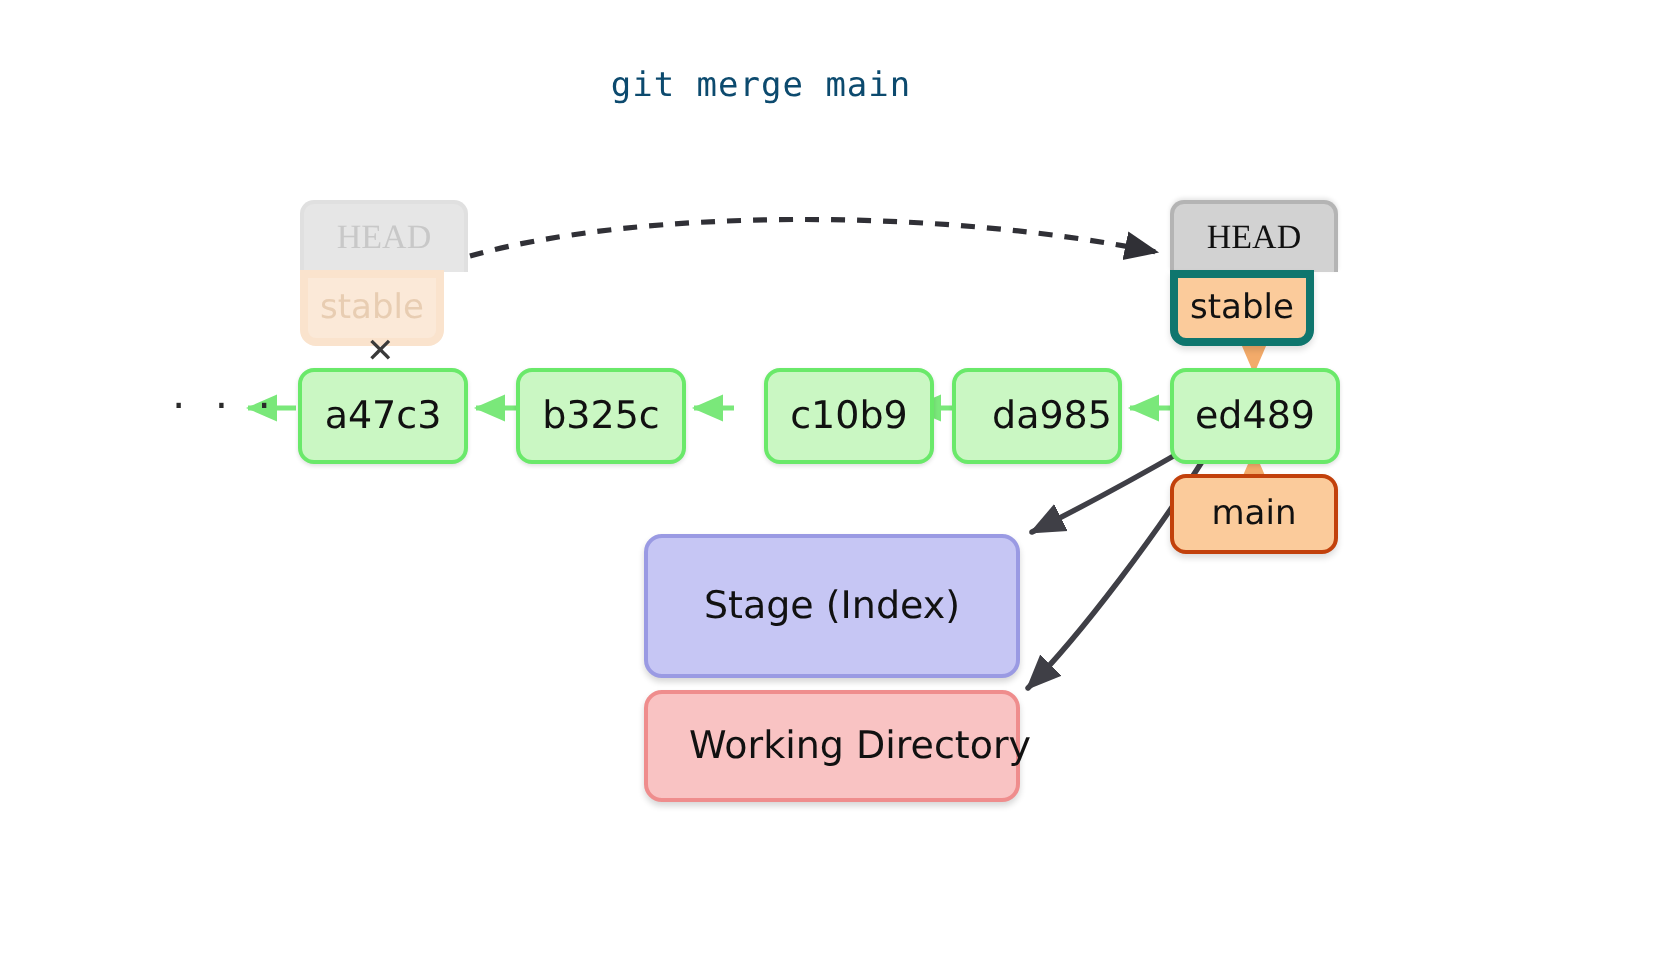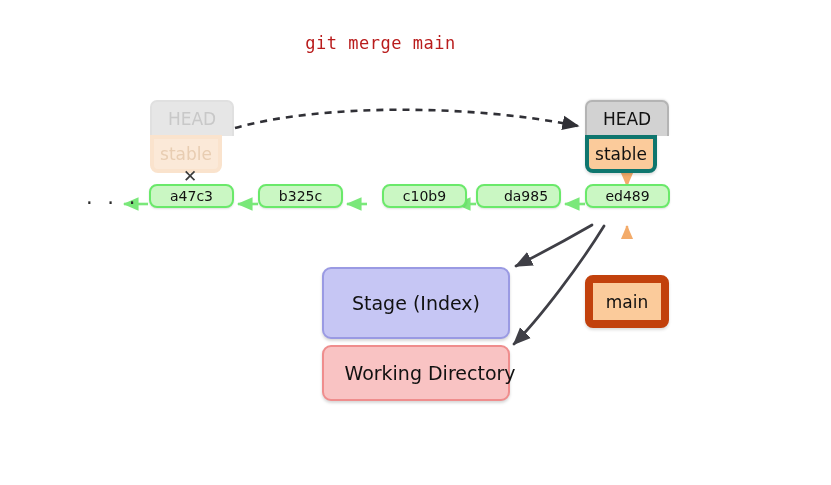--- a/index.html
+++ b/index.html
@@ -22,72 +22,72 @@
   }
   
   .title {
     position: absolute;
     left: 0;
     top: 33px;
     width: 761px;
     text-align: center;
     font-family: "DejaVu Sans Mono", monospace;
     font-size: 17px;
-    color: #b91c1c;
+    color: #0c4a6e;
     letter-spacing: 0.5px;
   }
   
   .node {
     position: absolute;
     box-sizing: border-box;
     display: flex;
     align-items: center;
     justify-content: center;
     border-radius: 7px;
     font-size: 17px;
     color: #111111;
     white-space: nowrap;
   }
   
   .commit {
     width: 85px;
-    height: 24px;
+    height: 48px;
     top: 184px;
     background: #caf7c3;
     border: 2.4px solid #6ae96a;
     border-radius: 8px;
     box-shadow: 0 1px 2px rgba(0,0,0,0.13);
-    font-size: 14px;
+    font-size: 19px;
   }
   
   .headbox {
     width: 84px;
     height: 36px;
     background: #d2d2d2;
     border: 2px solid #b4b4b4;
     border-radius: 7px 7px 0 0;
     border-bottom: none;
     box-shadow: 0 -1px 2px rgba(0,0,0,0.10);
+    font-family: Liberation Serif, serif;
   }
   .branchbox {
     width: 72px;
     height: 38px;
     background: #fbcb9b;
     border: 4px solid #0f766e;
     border-radius: 0 0 8px 8px;
     box-shadow: 0 2px 3px rgba(0,0,0,0.13);
   }
   .branch-standalone {
     width: 84px;
-    height: 53px;
+    height: 40px;
     background: #fbcb9b;
-    border: 8px solid #c2410c;
+    border: 2px solid #c2410c;
     border-radius: 8px;
     box-shadow: 0 2px 3px rgba(0,0,0,0.14);
-    margin-top: 38px;
   }
   
   .ghost-head {
     background: #e6e6e6;
     border-color: #e0e0e0;
     color: #c8c8c8;
     box-shadow: none;
   }
   .ghost-branch {
     background: #fbe9d8;

